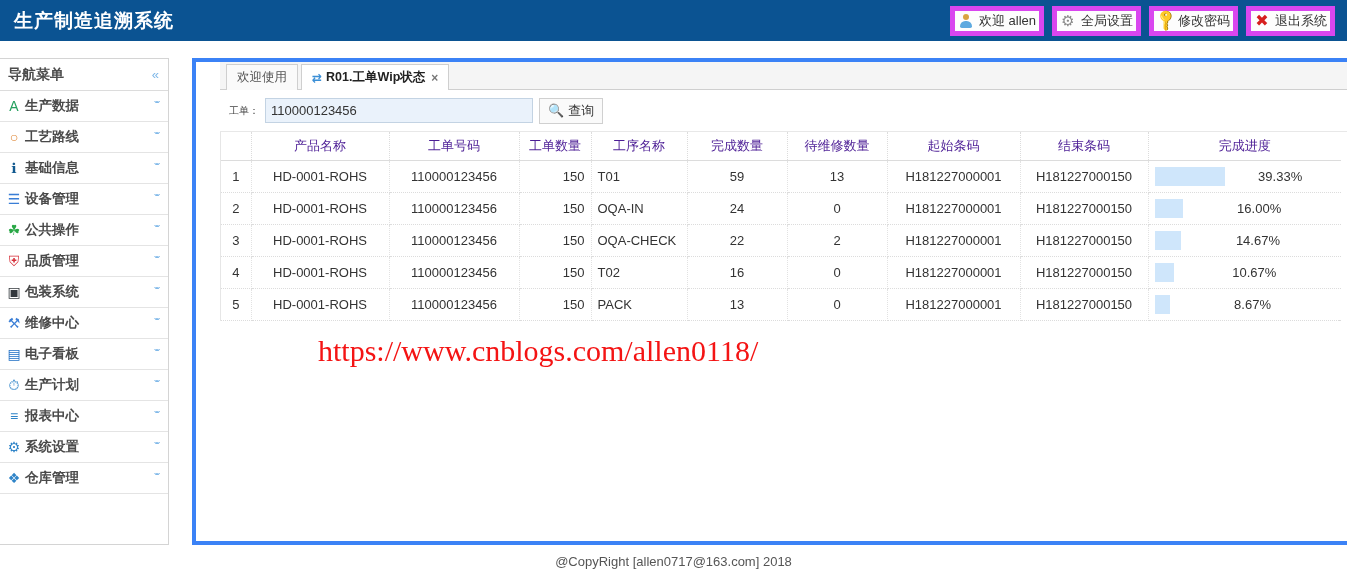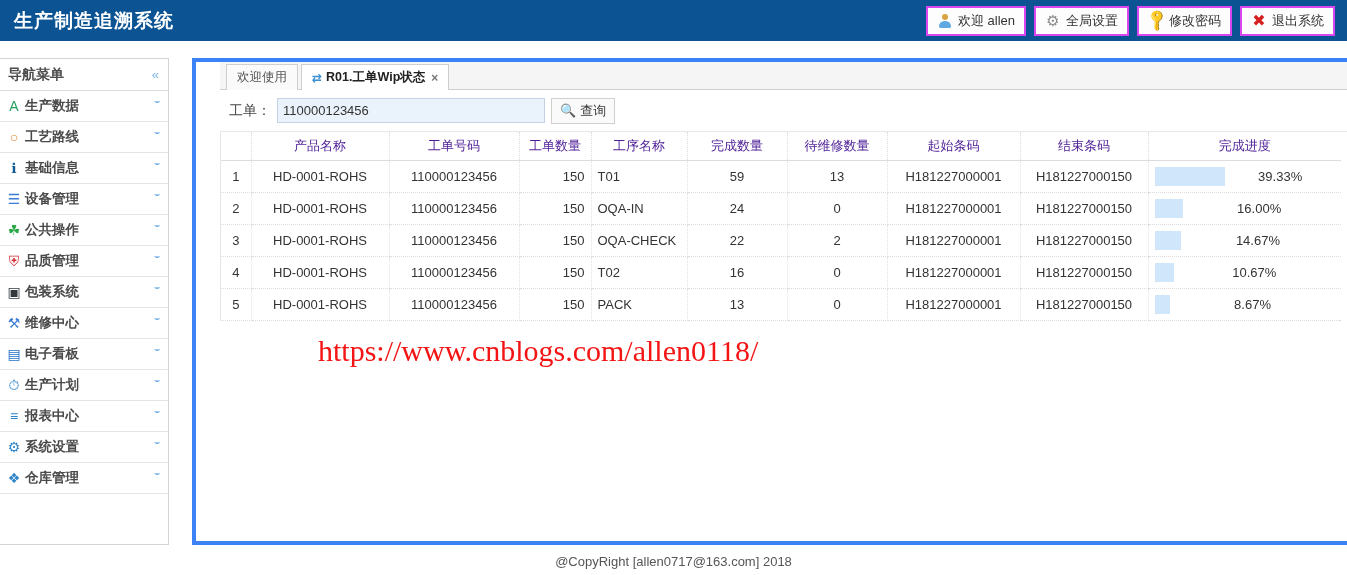--- a/index.html
+++ b/index.html
@@ -16,23 +16,23 @@
     position: absolute; left:0; top:0; width:1347px; height:41px;
     background:#0b5392;
     display:flex; align-items:center; justify-content:space-between;
   }
   .header-title {
     color:#fff; font-size:19px; font-weight:bold; padding-left:14px;
     letter-spacing:1px;
   }
   .header-buttons { display:flex; align-items:center; gap:8px; padding-right:12px; }
   .hbtn {
-    background:#fdfdfd; border:2px solid #d946ef;
+    background:#fdfdfd; border:5px solid #d946ef;
     height:30px; display:flex; align-items:center; gap:5px;
-    padding:0 9px; font-size:13px; color:#333; white-space:nowrap;
+    padding:0 3px; font-size:13px; color:#333; white-space:nowrap;
     cursor:pointer;
   }
   .hbtn .ico { width:16px; height:16px; display:inline-block; position:relative; flex:0 0 16px; }
 
   
   .ico-user::before{content:"";position:absolute;left:5px;top:1px;width:6px;height:6px;border-radius:50%;background:#d9a441;}
   .ico-user::after{content:"";position:absolute;left:2px;top:8px;width:12px;height:7px;border-radius:6px 6px 2px 2px;background:#5da9e0;}
   
   .ico-gear{color:#8a8a8a;font-size:15px;line-height:16px;text-align:center;}
   
@@ -81,21 +81,21 @@
 
   .panel-title {
     height:29px; display:flex; align-items:center; padding-left:9px;
     font-size:13px; font-weight:bold; color:#6b7a8d;
     border-bottom:1px solid #e3e3e3; background:#fff;
   }
   .searchbar {
     height:42px; display:flex; align-items:center; padding-left:9px; gap:6px;
     border-bottom:1px solid #e8e8e8;
   }
-  .searchbar .lbl { font-size:14px; color:#444; }
+  .searchbar .lbl { font-size:10px; color:#444; }
   .searchbar input {
     width:268px; height:25px; border:1px solid #c3d3e3; background:#eaf2fb;
     font-size:13px; color:#333; padding:0 5px;
     font-family:"Liberation Sans", sans-serif;
   }
   .qbtn {
     height:26px; display:flex; align-items:center; gap:4px; padding:0 8px;
     border:1px solid #d0d0d0; background:#fafafa; font-size:13px; color:#3a3a3a;
     cursor:pointer;
   }

